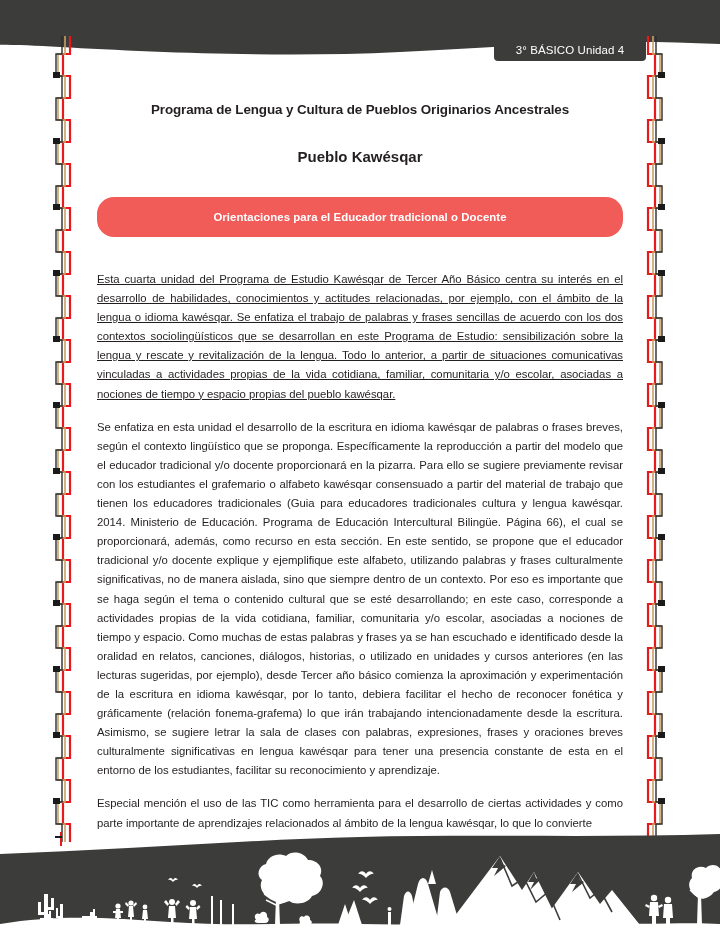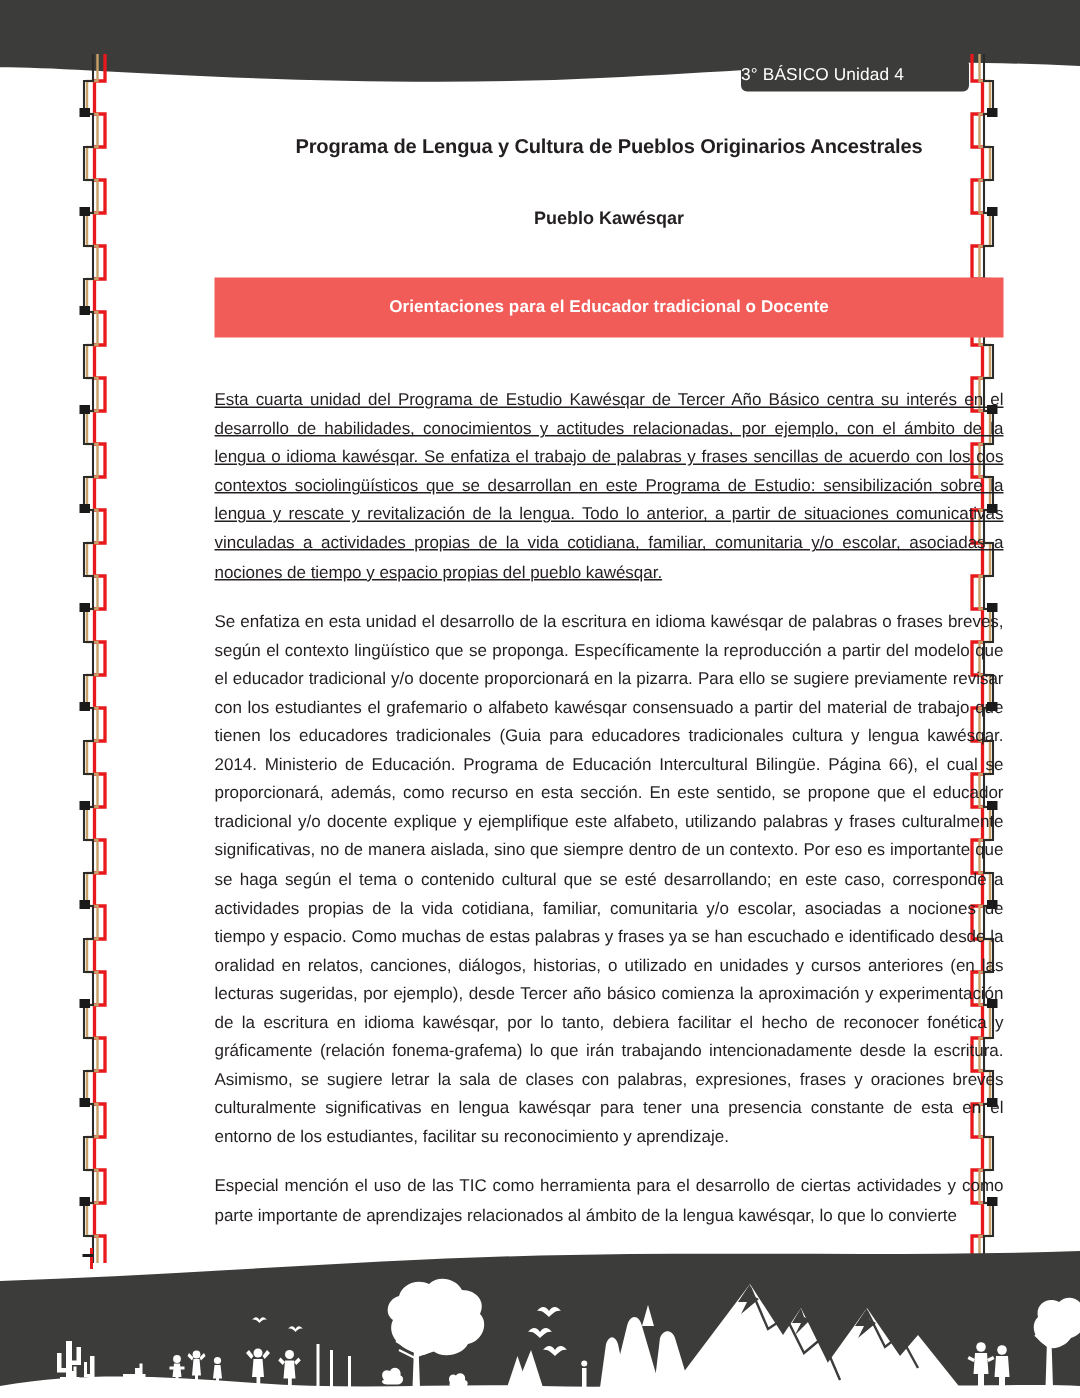--- a/index.html
+++ b/index.html
@@ -35,20 +35,21 @@
     position: absolute;
     top: 39px;
     left: 494px;
     width: 152px;
     height: 22px;
     background: #3c3c3a;
     border-radius: 4px;
     color: #ffffff;
     font-size: 11.5px;
     line-height: 22px;
+    text-align: center;
     letter-spacing: 0.1px;
     white-space: nowrap;
   }
   .badge-stem {
     position: absolute;
     top: 28px;
     left: 567px;
     width: 4px;
     height: 14px;
     background: #3c3c3a;
@@ -63,54 +64,54 @@
     pointer-events: none;
   }
   .side-border.left  { left: 48px; }
   .side-border.right { left: 636px; }
   .side-border svg { display: block; }
 
   
   .content {
     position: absolute;
     left: 97px;
-    top: 88px;
+    top: 100px;
     width: 526px;
-    margin-left: 46px;
   }
 
   .doc-title {
     font-size: 13.4px;
     font-weight: bold;
     text-align: center;
     margin: 0;
     line-height: 20px;
     letter-spacing: -0.1px;
   }
   .doc-subtitle {
-    font-size: 12px;
+    font-size: 15px;
     font-weight: bold;
     text-align: center;
     margin: 27px 0 0 0;
     line-height: 20px;
   }
 
   .red-banner {
     margin-top: 30px;
     width: 526px;
     height: 40px;
     background: #f15b58;
     color: #ffffff;
     font-size: 11.4px;
     font-weight: bold;
     display: flex;
     align-items: center;
     justify-content: center;
     letter-spacing: 0.05px;
     box-sizing: border-box;
+    border-radius: 17px;
   }
 
   .section-heading {
     font-size: 14.6px;
     font-weight: bold;
     margin: 27px 0 0 0;
     line-height: 20px;
     letter-spacing: -0.1px;
   }
 

